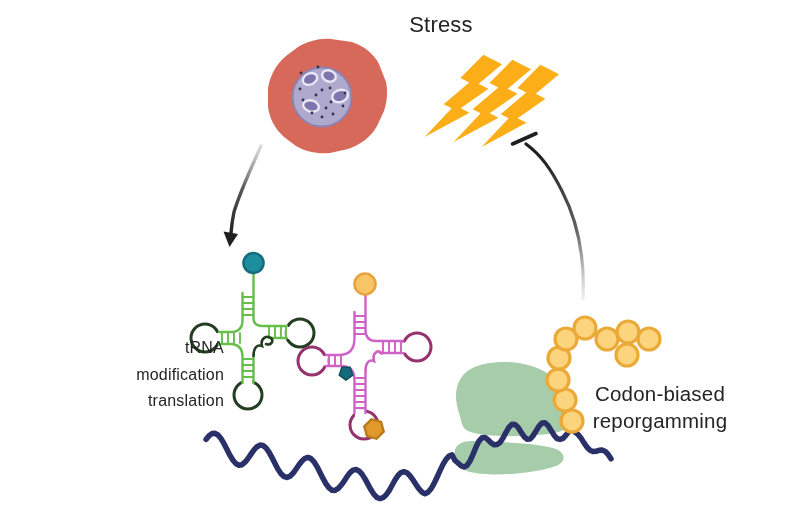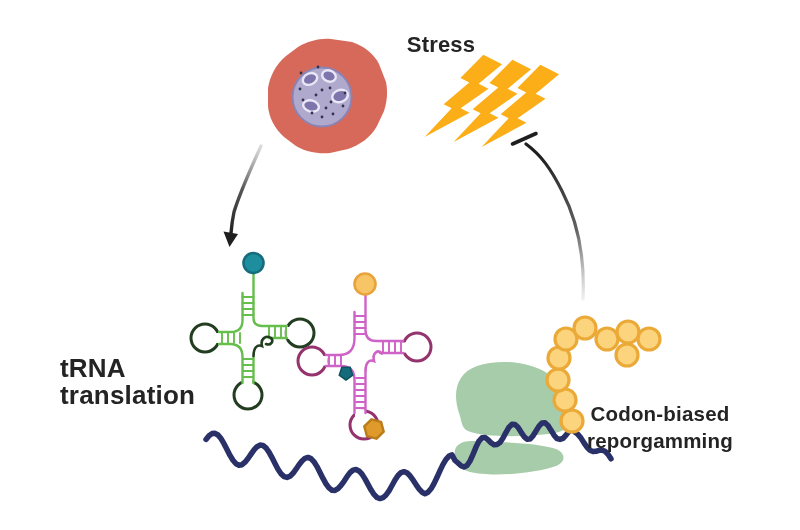--- a/index.html
+++ b/index.html
@@ -11,24 +11,24 @@
     --trna_pink_stem:#CF62C6; --trna_pink_loop:#94336D;
     --mod_yellow_fill:#F7C566; --mod_yellow_stroke:#E8A33C;
     --mod_orange_fill:#E09A2B; --mod_orange_stroke:#B97C1A;
     --ribosome:#A7CCAA; --mrna:#2A3168;
     --bead_fill:#FBD47D; --bead_stroke:#EBA937;
     --text:#242424; --background:#FFFFFF;
   }
   html,body{margin:0;padding:0;background:#e9e9e9;font-family:"Liberation Sans",sans-serif;}
   .canvas{position:relative;width:800px;height:530px;background:var(--background);overflow:hidden;margin:0 auto;}
   .canvas svg{position:absolute;left:0;top:0;}
-  .label{position:absolute;color:var(--text);font-weight:700;letter-spacing:.2px;margin-top:20px;}
+  .label{position:absolute;color:var(--text);font-weight:400;letter-spacing:.2px;}
   .label span{display:block;}
   .stress{left:386px;top:12px;width:110px;font-size:22px;line-height:26px;text-align:center;}
-  .left-label{left:60px;top:335px;width:180px;font-size:26px;line-height:26.5px;text-align:left;}
+  .left-label{left:44px;top:335px;width:180px;font-size:16px;line-height:26.5px;text-align:right;}
   .right-label{left:580px;top:381px;width:160px;font-size:20.5px;line-height:26.5px;text-align:center;}
   
   .cellbody{fill:var(--cell_body);}
   .nucleus{fill:var(--nucleus_fill);stroke:var(--nucleus_stroke);stroke-width:2;}
   .nucleolus{fill:var(--nucleolus_fill);stroke:var(--nucleolus_ring);stroke-width:2.4;}
   .dot{fill:var(--chromatin_dot);}
   .bolt{fill:var(--lightning);}
   .loopG{fill:#fff;stroke:var(--trna_green_loop);stroke-width:3;}
   .loopP{fill:#fff;stroke:var(--trna_pink_loop);stroke-width:3;}
   .mask{fill:#fff;stroke:none;}
@@ -170,20 +170,21 @@
     <circle class="bead" cx="649" cy="339" r="11"></circle>
   </g>
 </svg>
 
 <div class="label stress">
   <span>Stress</span>
 </div>
 
 <div class="label left-label">
   <span>tRNA</span>
+  <span>modification</span>
   <span>translation</span>
 </div>
 
 <div class="label right-label">
   <span>Codon-biased</span>
   <span>reporgamming</span>
 </div>
 </div>
 
 </body></html>

